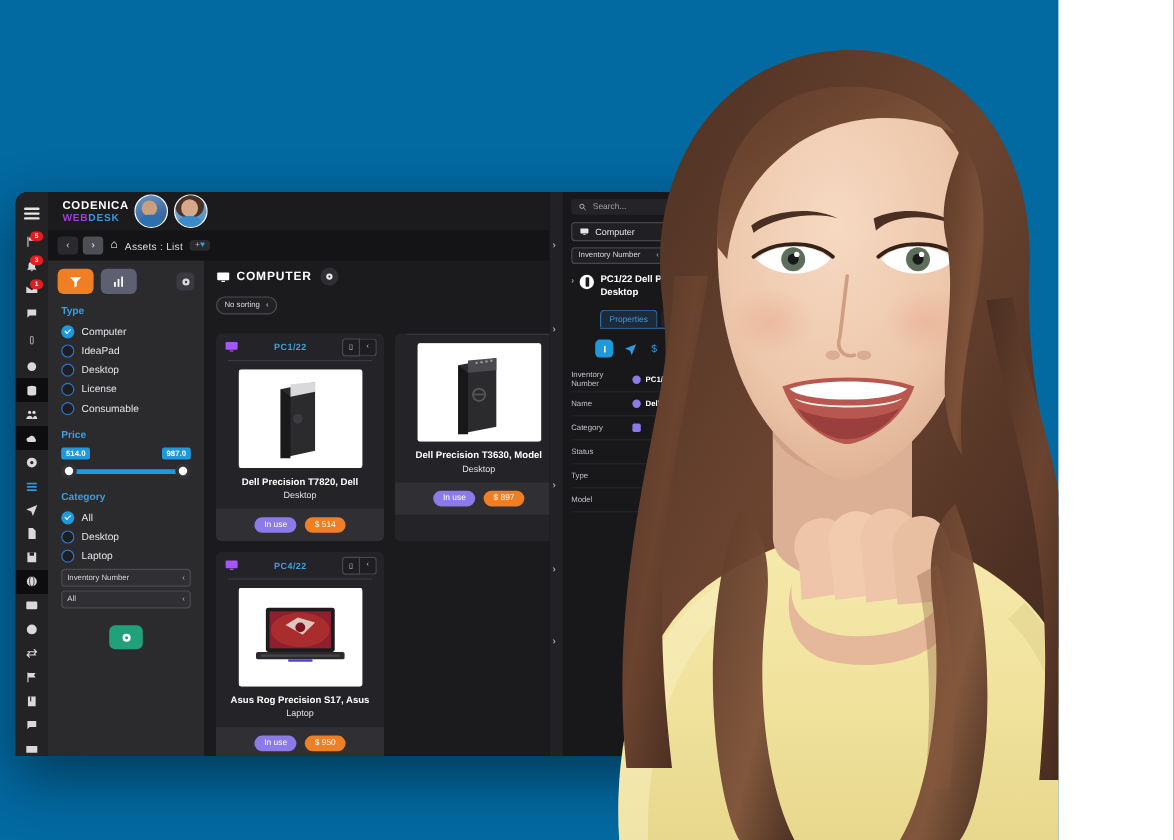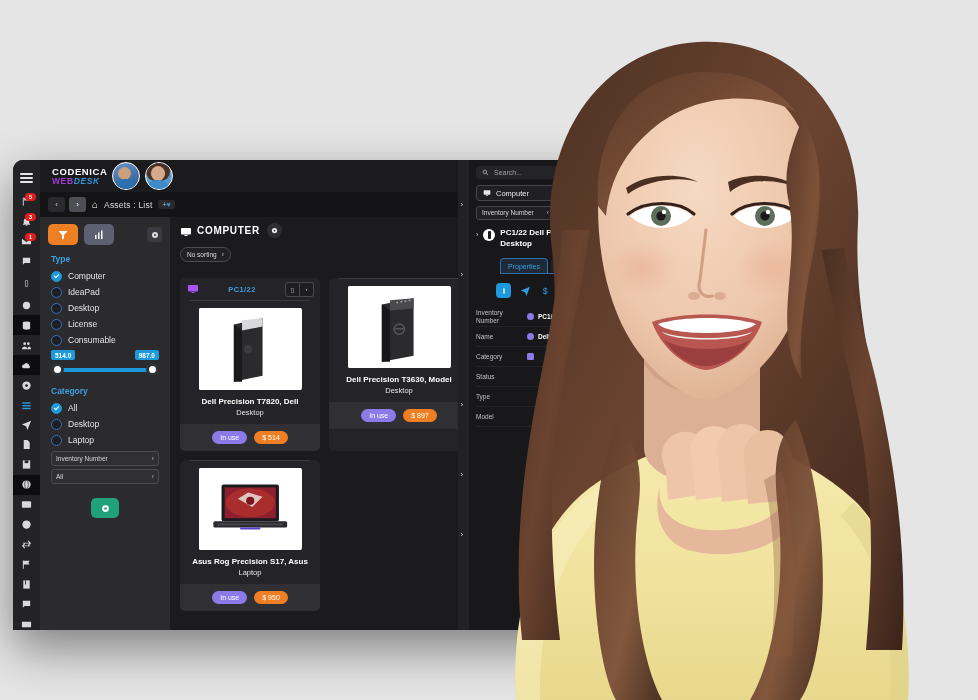--- a/index.html
+++ b/index.html
@@ -2,21 +2,21 @@
 <html><head>
 <meta charset="utf-8">
 <style>
   html,body{margin:0;padding:0;}
   body{
     width:978px;height:700px;overflow:hidden;
     background:#ffffff;
     font-family:"Liberation Sans", sans-serif;
     -webkit-font-smoothing:antialiased;
   }
-  .stage{position:relative;width:978px;height:700px;overflow:hidden;background:#e5e5e5;}
+  .stage{position:relative;width:882px;height:700px;overflow:hidden;background:#0369a1;}
 
   
   .app-window{
     position:absolute;left:13px;top:160px;width:633px;height:470px;
     background:#1b1b1d;border-radius:10px 10px 0 0;overflow:hidden;
     box-shadow:0 18px 48px rgba(0,0,0,.45);
   }
 
   
   .rail{
@@ -42,21 +42,21 @@
 
   
   .hdr{
     position:absolute;left:27px;top:0;right:0;height:32px;background:#1b1b1d;
     display:flex;align-items:center;padding:0 8px;z-index:5;
   }
   .brand{margin-left:4px;line-height:1;}
   .brand .b1{color:#fff;font-size:9.5px;font-weight:bold;letter-spacing:.6px;}
   .brand .b2{font-size:8.5px;font-weight:bold;letter-spacing:.6px;}
   .brand .b2 .w{color:#a23cd6;}
-  .brand .b2 .d{color:#2f9ae0;font-style:italic;}
+  .brand .b2 .d{color:#2f9ae0;}
   .av{
     width:26px;height:26px;border-radius:50%;margin-left:5px;border:1.5px solid #fff;
     position:relative;overflow:hidden;
   }
   .av1{background:linear-gradient(160deg,#6a93c8 0%,#3f6fa5 60%,#2d5a8c 100%);}
   .av1:after{content:"";position:absolute;left:5px;top:4px;width:13px;height:13px;border-radius:50%;
     background:#caa07c;}
   .av1:before{content:"";position:absolute;left:2px;top:16px;width:21px;height:12px;border-radius:9px 9px 0 0;background:#2e6fae;z-index:2;}
   .av2{background:linear-gradient(160deg,#7fb2de 0%,#4a8ec4 100%);}
   .av2:after{content:"";position:absolute;left:5px;top:3px;width:14px;height:15px;border-radius:50%;
@@ -449,20 +449,21 @@
       </div>
       <div class="opt">
         <span class="radio"></span>
         <span>License</span>
       </div>
       <div class="opt">
         <span class="radio"></span>
         <span>Consumable</span>
       </div>
 
+      <div class="sect-title">Price</div>
       <div class="price-wrap">
         <div class="pr-tags">
           <span class="pr-tag">514.0</span>
           <span class="pr-tag">987.0</span>
         </div>
         <div class="slider">
           <div class="track"></div>
           <div class="knob l"></div>
           <div class="knob r"></div>
         </div>
@@ -628,20 +629,33 @@
           </div>
           <div class="card-name">Lenovo IdeaPad 3-14, Lenovo</div>
           <div class="card-sub">Laptop</div>
           <div class="card-foot">
             <span class="badge use">In use</span>
             <span class="badge price">$ 420</span>
           </div>
         </div>
 
         <div class="card">
+          <div class="card-top">
+            <span class="ci">
+              <svg viewBox="0 0 24 24">
+                  <rect x="2" y="4" width="20" height="13" rx="2"></rect>
+                  <rect x="9" y="18" width="6" height="2"></rect>
+                </svg>
+            </span>
+            <span class="card-id">PC4/22</span>
+            <span class="card-btns">
+              <span class="cbt">▯</span>
+              <span class="cbt">‹</span>
+            </span>
+          </div>
           <div class="card-div"></div>
           <div class="card-img">
             <svg viewBox="0 0 100 80">
                 <rect width="100" height="80" fill="#fff"></rect>
                 <rect x="22" y="16" width="56" height="36" rx="2" fill="#1c1c1f"></rect>
                 <rect x="25" y="19" width="50" height="30" fill="#8e1f2e"></rect>
                 <ellipse cx="50" cy="34" rx="24" ry="14" fill="#c0392b" opacity=".55"></ellipse>
                 <path d="M38 30l10-6 14 4-10 10z" fill="#e8e2d8" opacity=".85"></path>
                 <circle cx="50" cy="32" r="4" fill="#7a1421"></circle>
                 <rect x="14" y="52" width="72" height="6" rx="1.5" fill="#2a2a2e"></rect>

